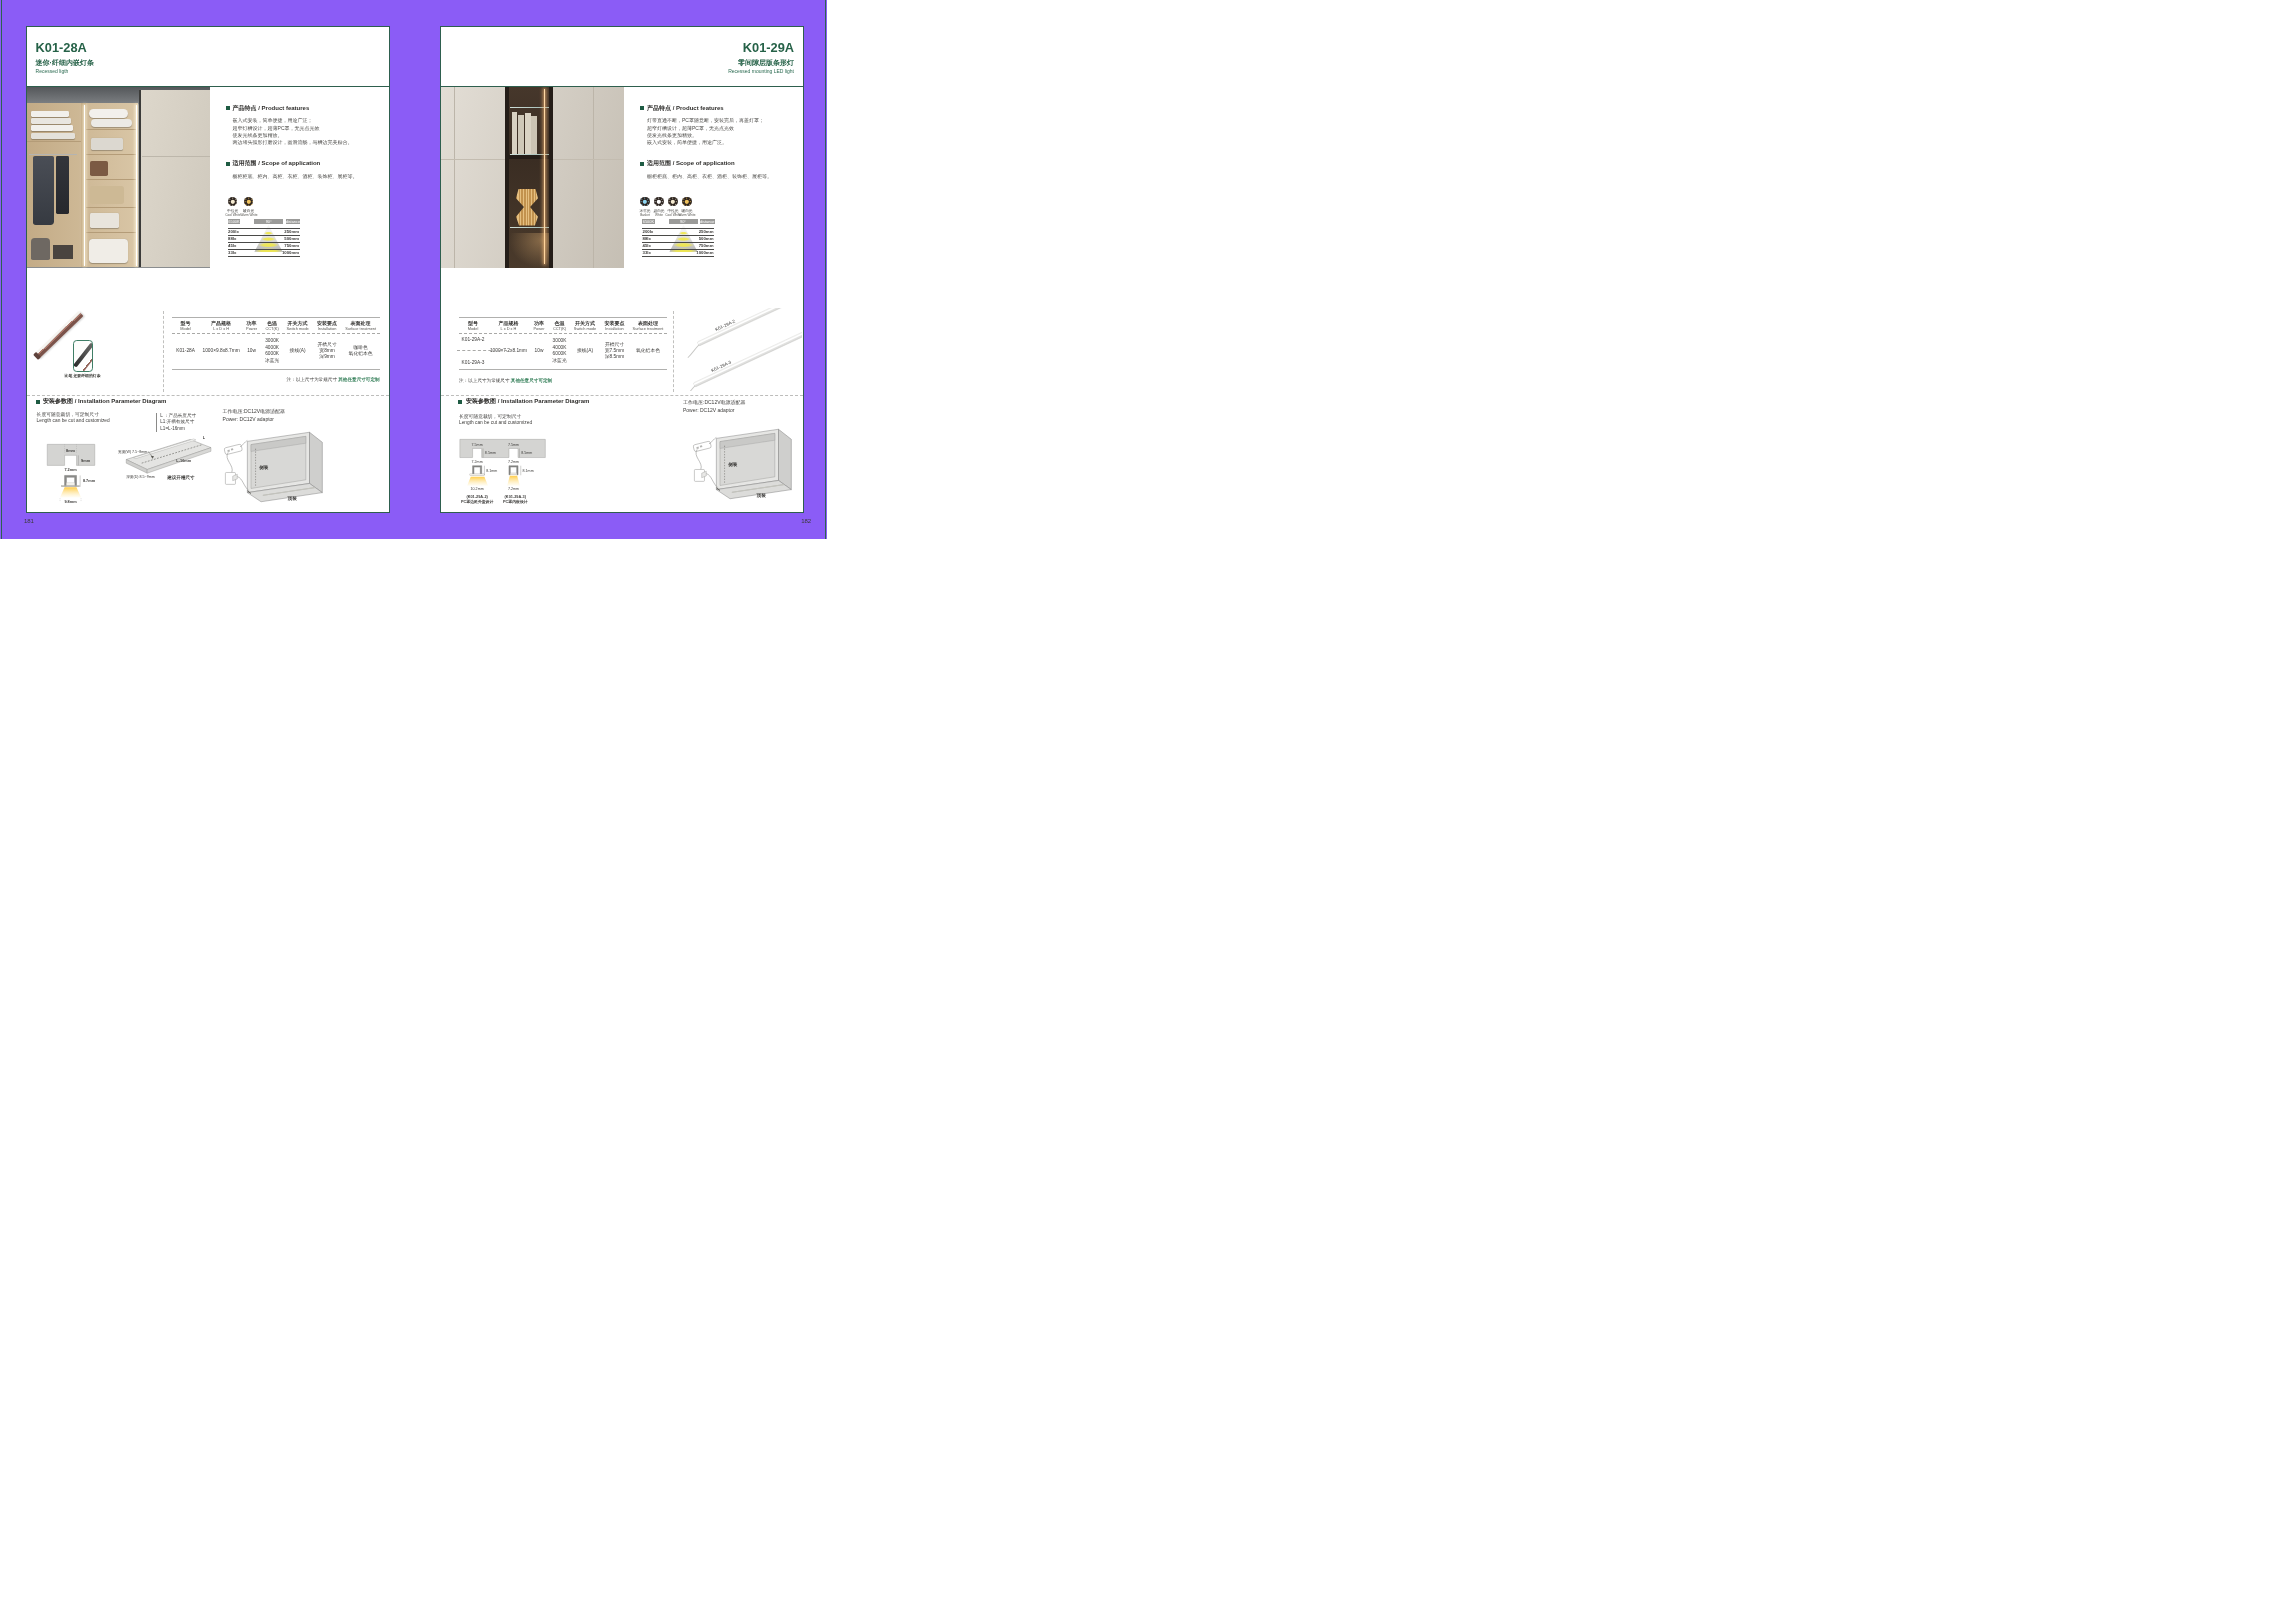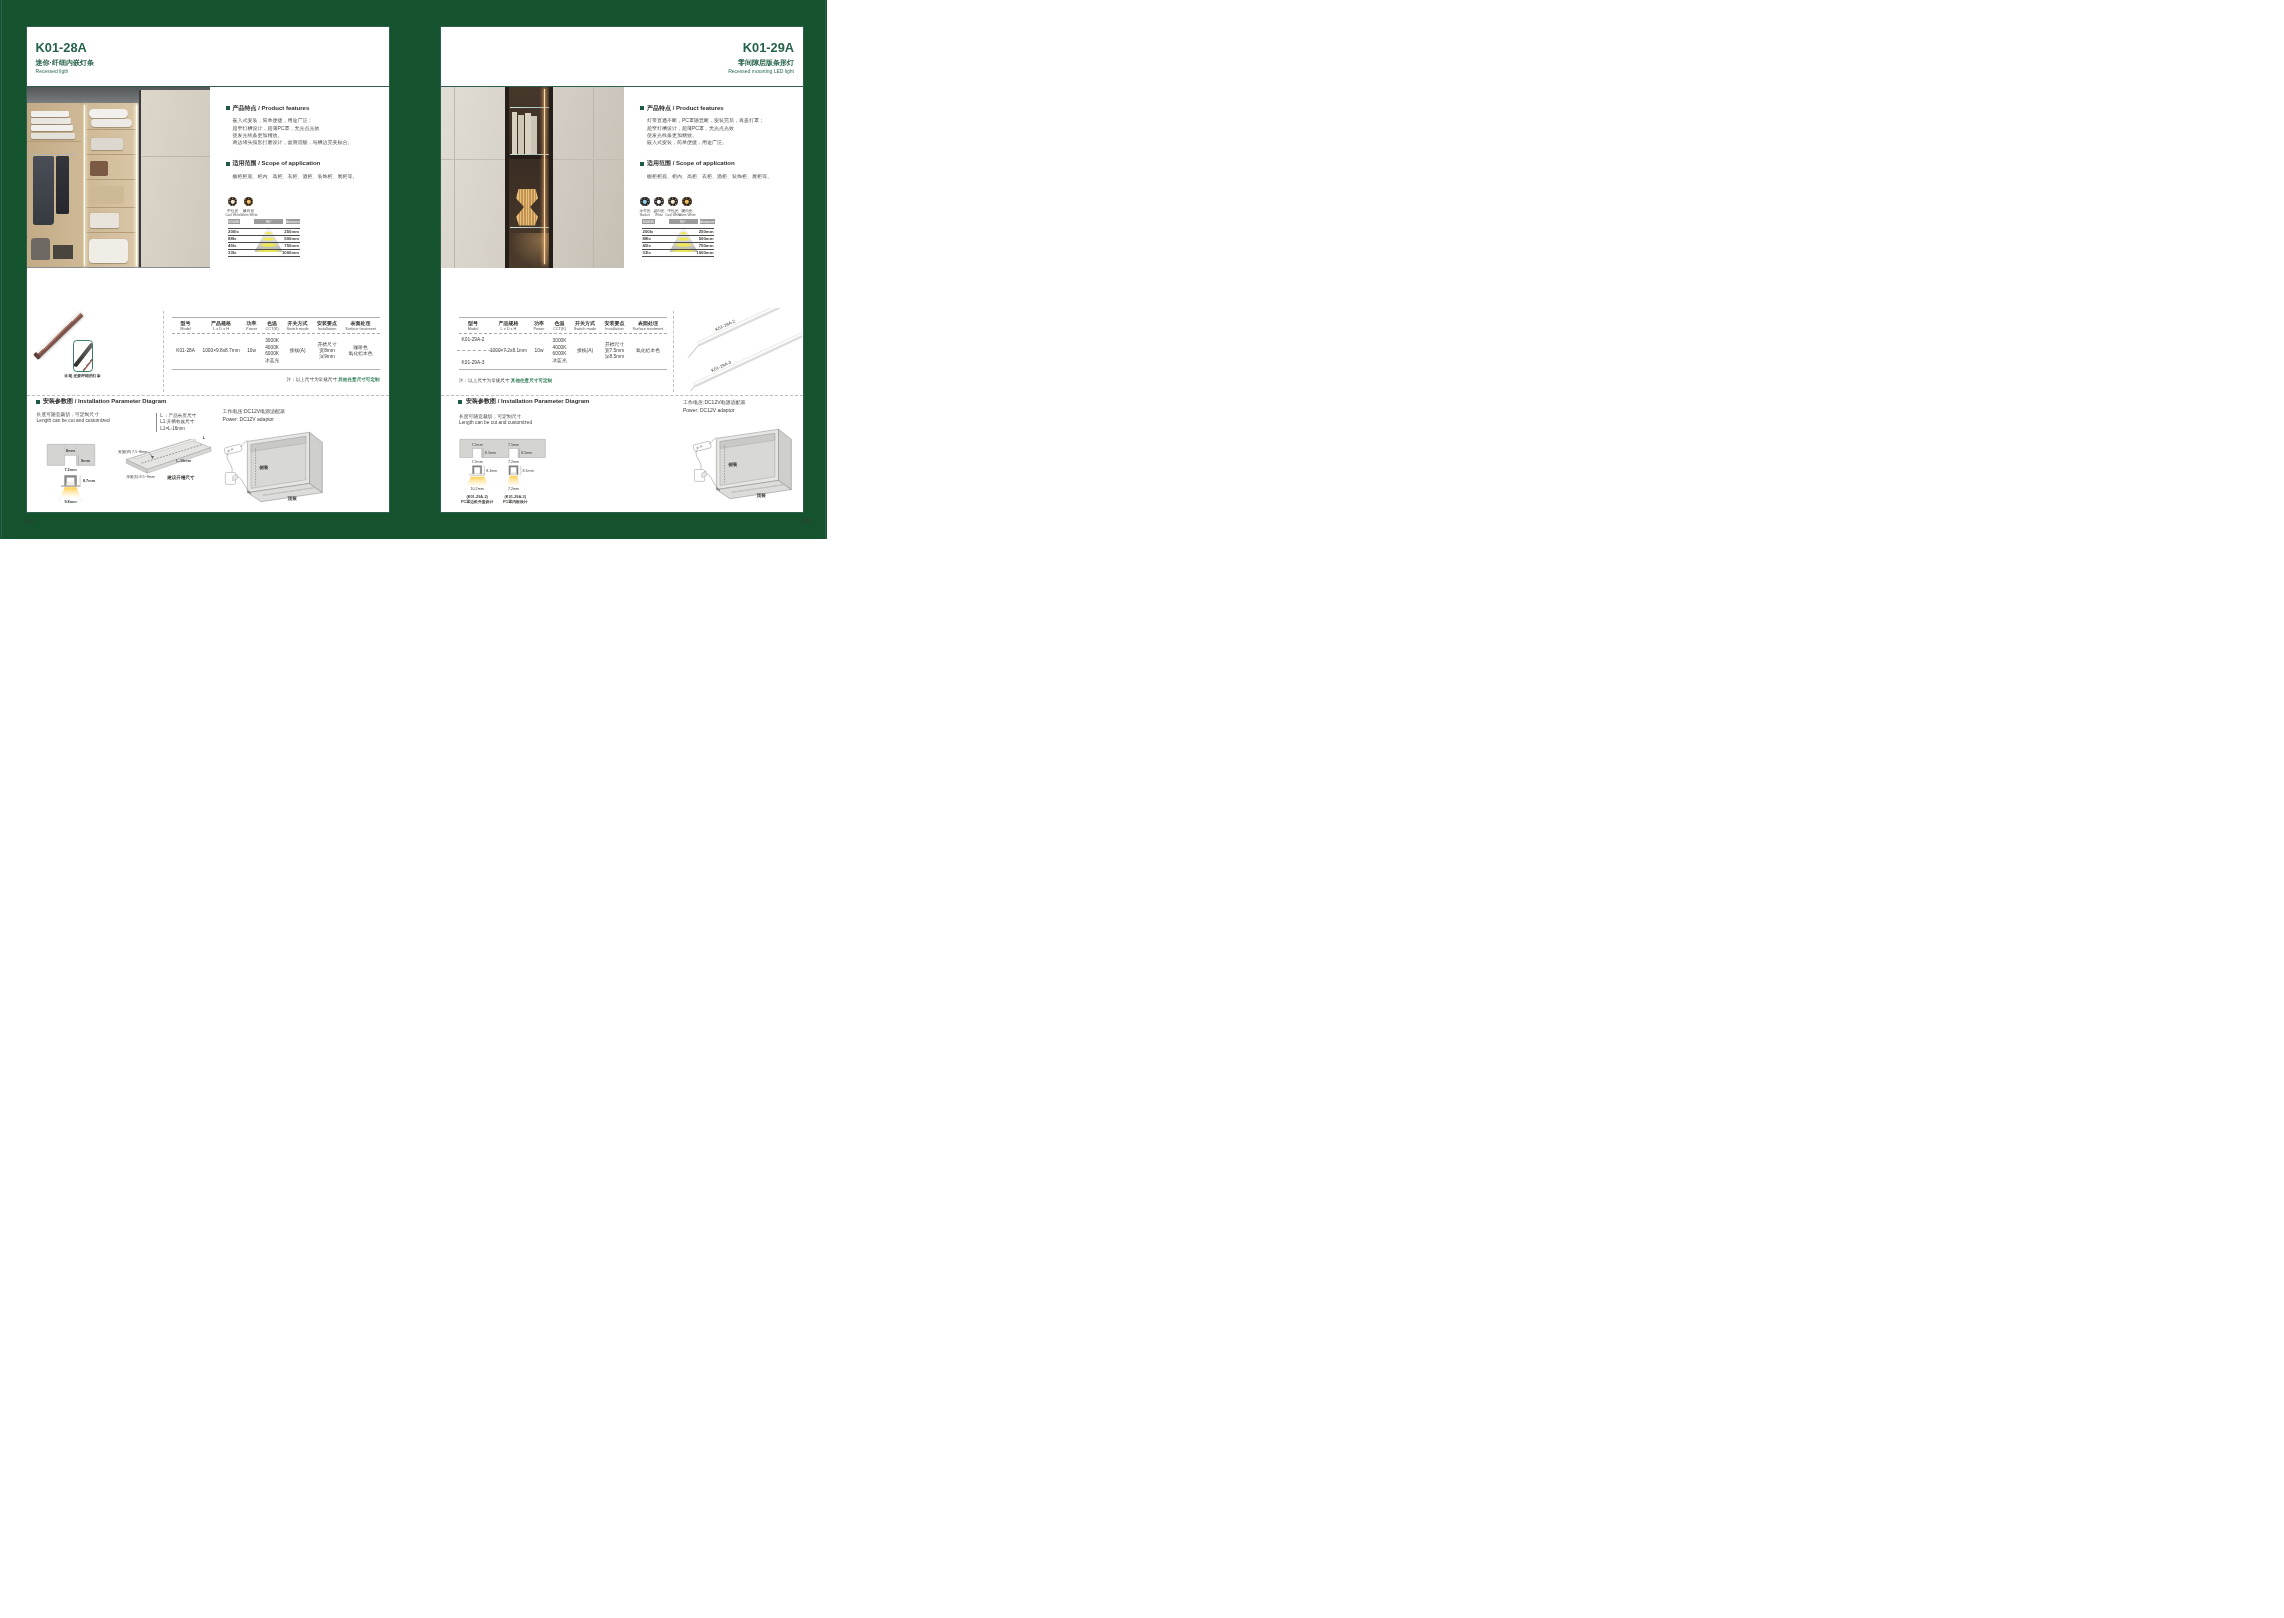--- a/index.html
+++ b/index.html
@@ -1,17 +1,17 @@
 <!DOCTYPE html>
 <html style="font-size:7.3px"><head>
 <meta charset="utf-8">
 <style>
   html,body{margin:0;padding:0;background:#ffffff;}
   body{font-family:"Liberation Sans","DejaVu Sans",sans-serif;color:#3c3b39;}
-  .sheet{position:relative;width:827px;height:539px;background:#14532d;overflow:hidden;}
+  .sheet{position:relative;width:827px;height:539px;background:#8b5cf6;overflow:hidden;}
   .edge{position:absolute;top:0;bottom:0;width:0.9px;background:#2d6350;}
   .page{position:absolute;top:25.6px;width:362px;height:485px;border:0.7px solid #2e5f4e;background:#fff;}
   .abs{position:absolute;}
 
   
   .pg-title{font-size:12.8px;font-weight:bold;color:#266248;letter-spacing:0;}
   .pg-sub-cn{font-size:7px;font-weight:bold;color:#266248;}
   .pg-sub-en{font-size:5px;color:#2a6a50;}
   .hdr-rule{position:absolute;left:0;right:0;height:0;border-top:0.7px solid #2e5f4e;}
 

